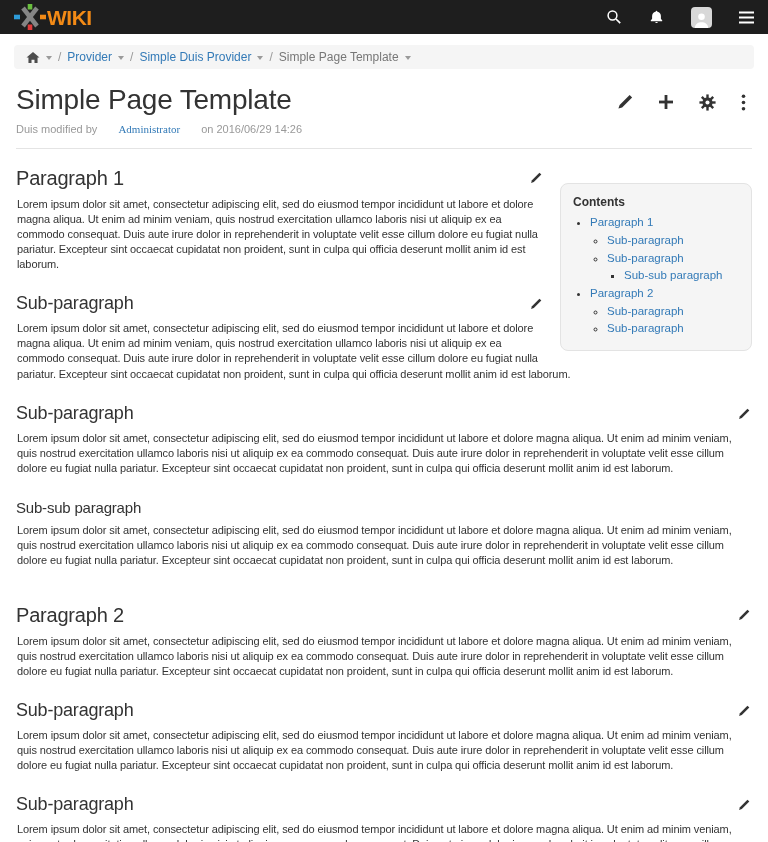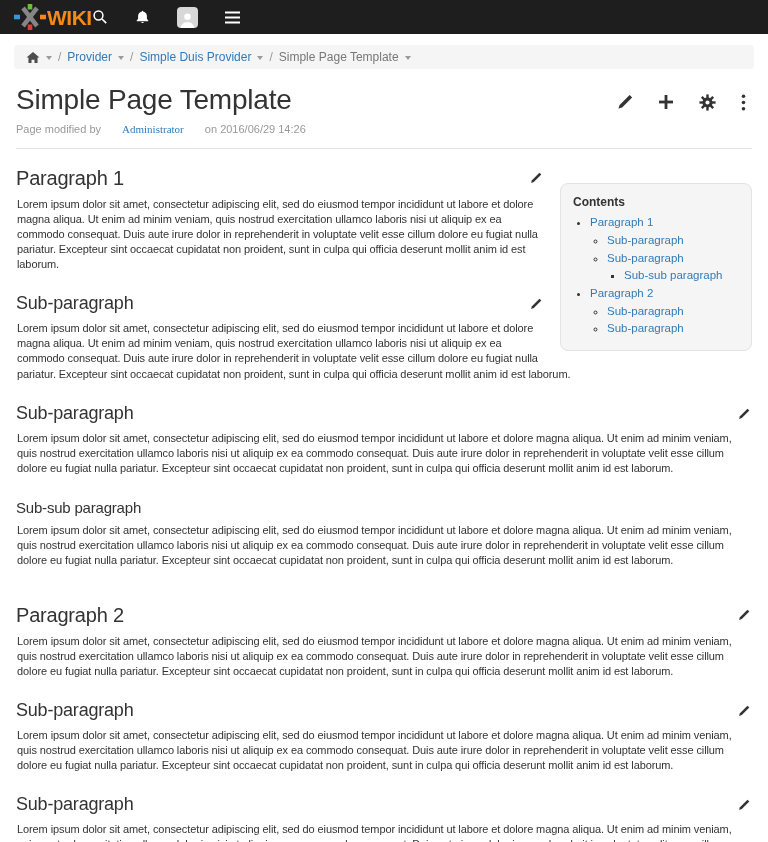--- a/index.html
+++ b/index.html
@@ -9,21 +9,21 @@
     font-family: "Liberation Sans", sans-serif;
     color: #333;
     background: #fff;
     font-size: 11px;
   }
   .wrap { min-height: 842px; display: flex; flex-direction: column; }
 
   
   .navbar {
     height: 34px; background: #1e1e1e;
-    display: flex; align-items: center; justify-content: flex-start;
+    display: flex; align-items: center; justify-content: space-between;
     padding: 0 14px; flex: 0 0 auto;
   }
   .logo { display: flex; align-items: center; cursor: pointer; }
   .logo-wiki {
     color: #F28A16; font-size: 21px; font-weight: bold;
     letter-spacing: -0.5px; line-height: 1; margin-left: 1px;
   }
   .nav-icons { display: flex; align-items: center; gap: 27px; }
   .nav-icon { display: inline-flex; cursor: pointer; }
   .avatar {
@@ -185,21 +185,21 @@
           <svg width="5" height="17" viewBox="0 0 5 17" fill="#333">
             <circle cx="2.5" cy="2.2" r="1.8"></circle>
             <circle cx="2.5" cy="8.5" r="1.8"></circle>
             <circle cx="2.5" cy="14.8" r="1.8"></circle>
           </svg>
         </span>
       </div>
     </div>
 
     <div class="modified">
-      <span>Page modified by</span>
+      <span>Duis modified by</span>
       <a>Administrator</a>
       <span>on 2016/06/29 14:26</span>
     </div>
 
     <hr class="divider">
 
     <div class="doc-content">
       <div class="toc">
         <div class="toc-title">Contents</div>
         <div>

